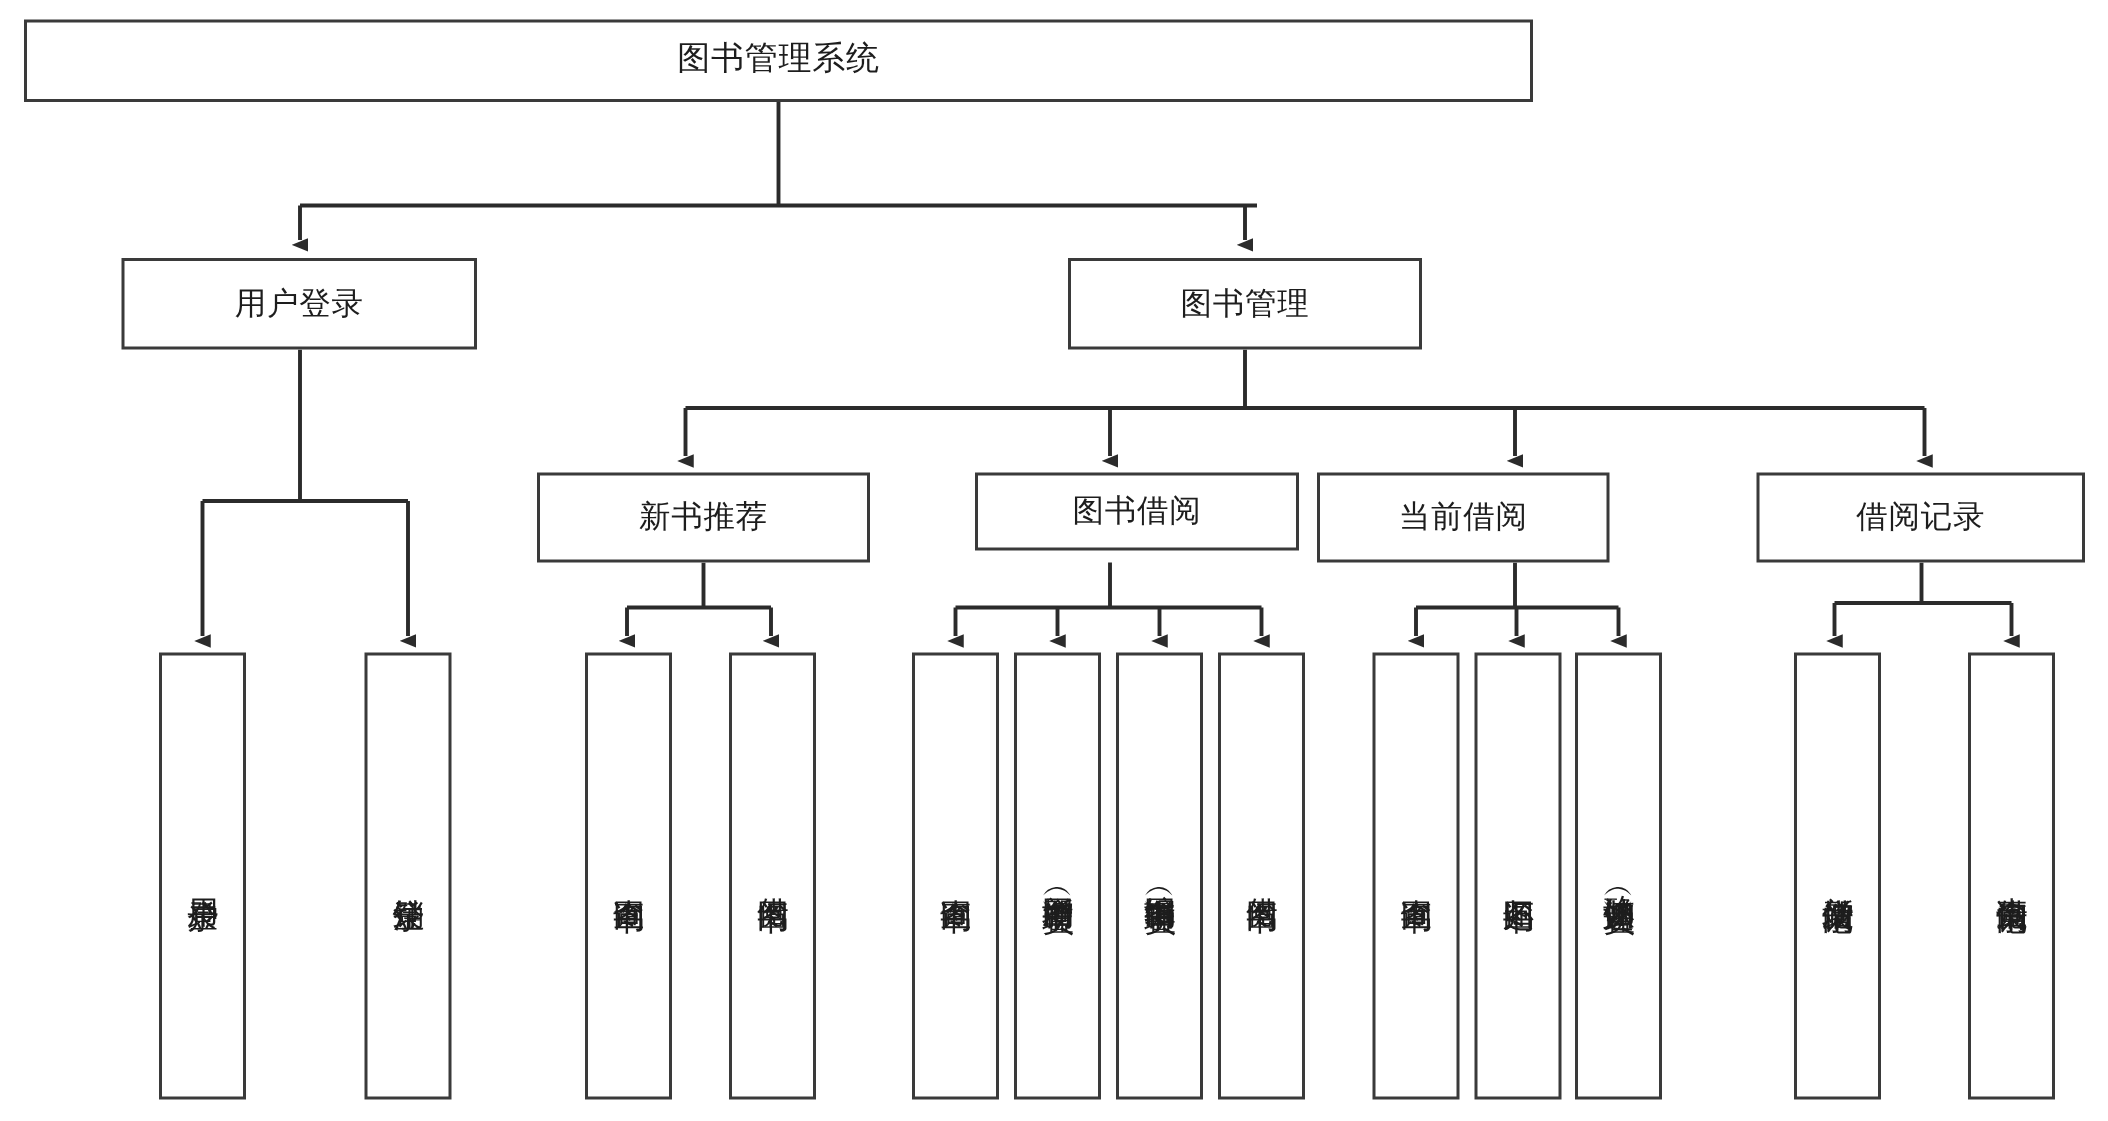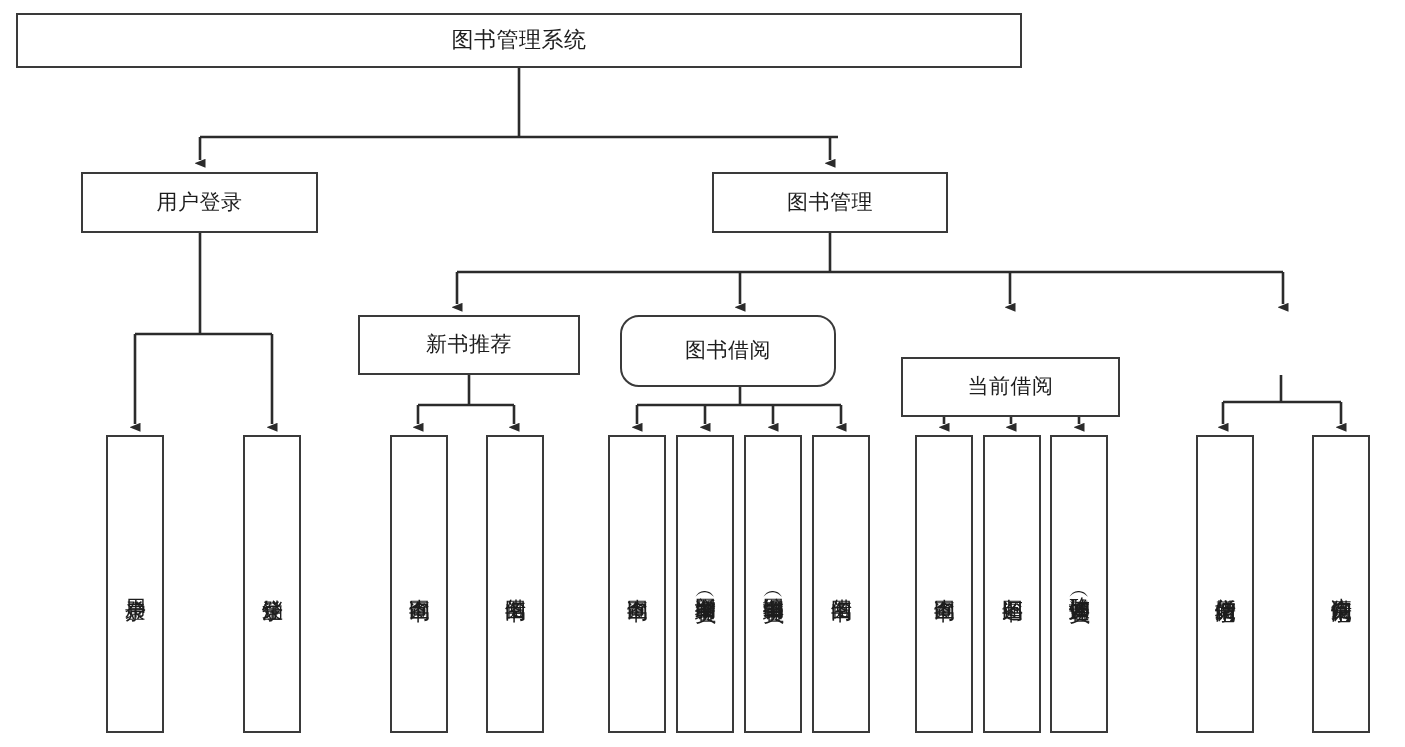--- a/index.html
+++ b/index.html
@@ -131,25 +131,28 @@
   <div class="node h" style="left:81px; top:172px; width:237px; height:61px;">
     <span>用户登录</span>
   </div>
   <div class="node h" style="left:358px; top:315px; width:222px; height:60px;">
     <span>新书推荐</span>
   </div>
 
   <div class="node h" style="left:712px; top:172px; width:236px; height:61px;">
     <span>图书管理</span>
   </div>
-  <div class="node h" style="left:620px; top:315px; width:216px; height:72px;border-radius:19px;">
+  <div class="node h" style="left:650px; top:315px; width:216px; height:52px;">
     <span>图书借阅</span>
   </div>
-  <div class="node h" style="left:901px; top:315px; width:219px; height:60px;margin-top:42px;">
+  <div class="node h" style="left:878px; top:315px; width:195px; height:60px;">
     <span>当前借阅</span>
+  </div>
+  <div class="node h" style="left:1171px; top:315px; width:219px; height:60px;">
+    <span>借阅记录</span>
   </div>
 
   <div class="node leaf" style="left:106px; top:435px; width:58px; height:298px;">
     <span class="vtext">用户登录</span>
   </div>
   <div class="node leaf" style="left:243px; top:435px; width:58px; height:298px;">
     <span class="vtext">注销登录</span>
   </div>
 
   <div class="node leaf" style="left:390px; top:435px; width:58px; height:298px;">

